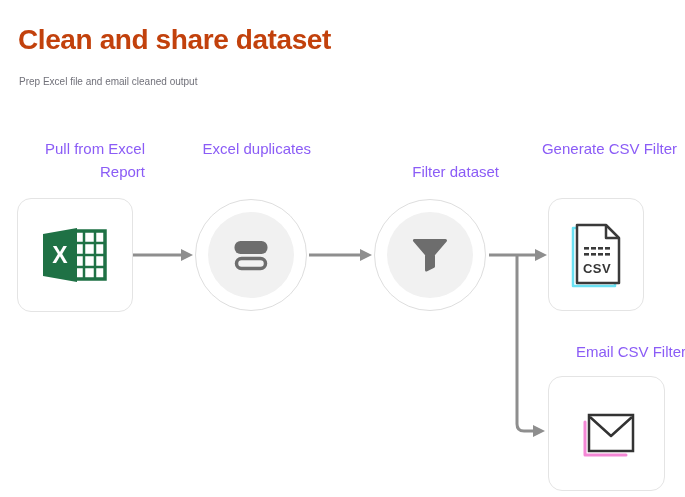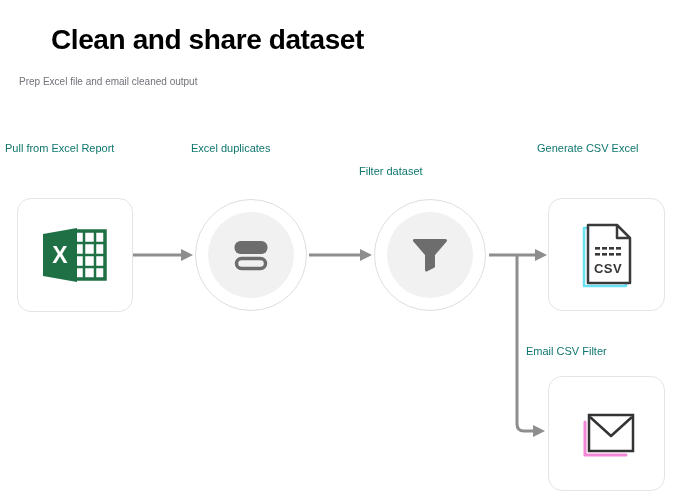--- a/index.html
+++ b/index.html
@@ -11,39 +11,38 @@
     background: #ffffff;
     overflow: hidden;
     font-family: "Liberation Sans", "DejaVu Sans", sans-serif;
   }
   .title {
     position: absolute;
     left: 18px;
     top: 24px;
     font-size: 28px;
     font-weight: 700;
-    color: #000000;
+    color: #c2410c;
     letter-spacing: -0.4px;
-    margin-left: 33px;
   }
   .subtitle {
     position: absolute;
     left: 19px;
     top: 76px;
     font-size: 10px;
     font-weight: 400;
     color: #71717a;
   }
   .node-label {
     position: absolute;
-    font-size: 11px;
+    font-size: 15px;
     font-weight: 500;
-    color: #0f766e;
+    color: #8b5cf6;
     line-height: 23px;
-    text-align: left;
+    text-align: right;
   }
   .card {
     position: absolute;
     box-sizing: border-box;
     background: #ffffff;
     border: 1.5px solid #e4e4e4;
     border-radius: 14px;
     display: flex;
     align-items: center;
     justify-content: center;
@@ -76,21 +75,21 @@
   }
   
   #label-pull    { left: 5px;   top: 137px; width: 140px; }
   #label-dedupe  { left: 191px; top: 137px; width: 120px; }
   #label-filter  { left: 359px; top: 160px; width: 140px; }
   #label-gencsv  { left: 537px; top: 137px; width: 140px; }
   #label-email   { left: 526px; top: 340px; width: 160px; }
   #card-pull   { left: 17px;  top: 198px; width: 116px; height: 114px; }
   #circle-dedupe { left: 195px; top: 199px; }
   #circle-filter { left: 374px; top: 199px; }
-  #card-gencsv { left: 548px; top: 198px; width: 117px; height: 113px; }
+  #card-gencsv { left: 548px; top: 198px; width: 96px; height: 113px; }
   #card-email  { left: 548px; top: 376px; width: 117px; height: 115px; }
 </style>
 </head>
 <body>
 
 <div class="canvas">
 
   <div class="title">Clean and share dataset</div>
   <div class="subtitle">Prep Excel file and email cleaned output</div>
 
@@ -104,21 +103,21 @@
       <path d="M133,255 H183" marker-end="url(#arrow)"></path>
       <path d="M309,255 H362" marker-end="url(#arrow)"></path>
       <path d="M489,255 H537" marker-end="url(#arrow)"></path>
       <path d="M517,255 V424 Q517,431 524,431 H535" marker-end="url(#arrow)"></path>
     </g>
   </svg>
 
   <div class="node-label" id="label-pull">Pull from Excel Report</div>
   <div class="node-label" id="label-dedupe">Excel duplicates</div>
   <div class="node-label" id="label-filter">Filter dataset</div>
-  <div class="node-label" id="label-gencsv">Generate CSV Excel</div>
+  <div class="node-label" id="label-gencsv">Generate CSV Filter</div>
   <div class="node-label" id="label-email">Email CSV Filter</div>
 
   <div class="card" id="card-pull">
     <svg width="68" height="58" viewBox="0 0 68 58">
       <rect x="32" y="5" width="32" height="48" fill="#ffffff" stroke="#1f7145" stroke-width="3.5"></rect>
       <g stroke="#1f7145" stroke-width="2.5">
         <line x1="32" y1="17" x2="64" y2="17"></line>
         <line x1="32" y1="29" x2="64" y2="29"></line>
         <line x1="32" y1="41" x2="64" y2="41"></line>
         <line x1="43" y1="5" x2="43" y2="53"></line>

